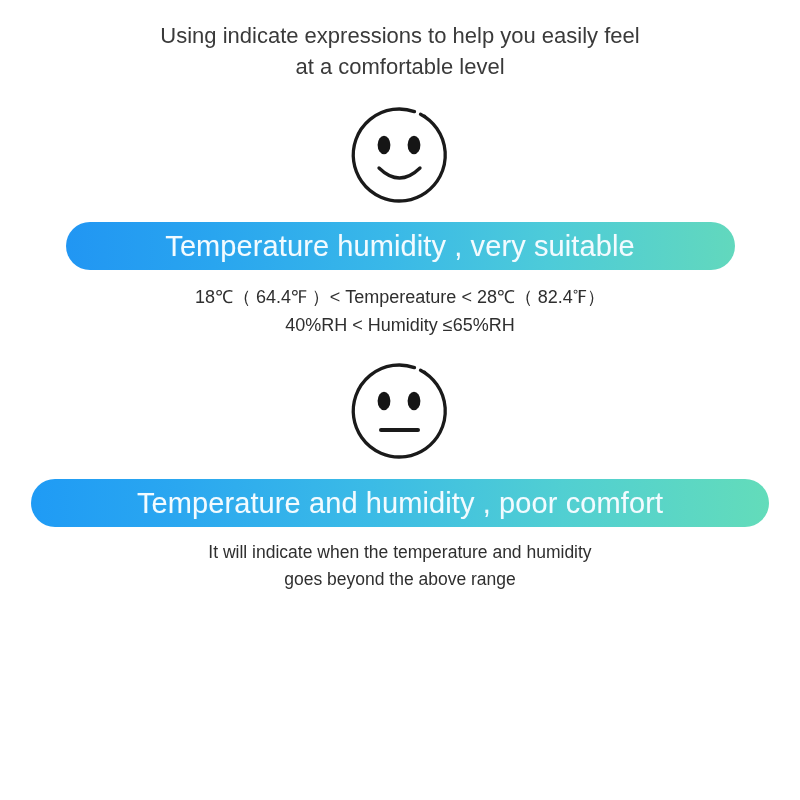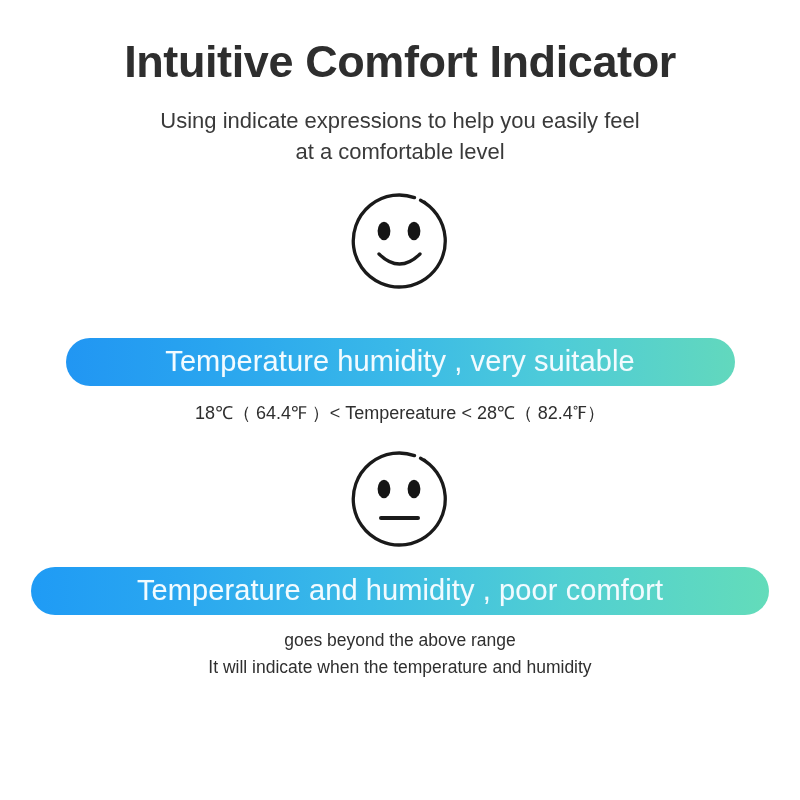--- a/index.html
+++ b/index.html
@@ -65,21 +65,21 @@
     box-sizing: border-box;
     color: #f2fbff;
     font-size: 29px;
     font-weight: normal;
     letter-spacing: 0.1px;
     white-space: nowrap;
     text-shadow: 0 0 1px rgba(255,255,255,0.25);
   }
   .banner-suitable {
     width: 669px;
-    margin-top: 44px;
+    margin-top: 14px;
     background: linear-gradient(90deg, #2196f3 0%, #29a5ef 22%, #39b8e8 48%, #4dcbd9 72%, #62d8bd 100%);
   }
   .banner-poor {
     width: 738px;
     margin-top: 15px;
     background: linear-gradient(90deg, #1f9bf5 0%, #2aa7f0 20%, #3bbbe6 46%, #51cfd2 72%, #63dcba 100%);
   }
 
   
   .cond {
@@ -99,21 +99,20 @@
     text-align: center;
     font-weight: 500;
   }
   .caption .line { display: block; }
 </style>
 </head>
 <body>
 
 <div class="page">
 
-  <div class="title">Intuitive Comfort Indicator</div>
 
   <div class="subtitle">
     <span class="line">Using indicate expressions to help you easily feel</span>
     <span class="line">at a comfortable level</span>
   </div>
 
   <div class="face-wrap face-happy">
     <svg width="104" height="104" viewBox="0 0 104 104">
       <path d="M 72.5 10.2
                A 46 46 0 1 1 66.5 7.6" fill="none" stroke="#1a1a1a" stroke-width="3.3" stroke-linecap="round"></path>
@@ -121,33 +120,34 @@
       <ellipse cx="36" cy="41" rx="6.4" ry="9.2" fill="#151515"></ellipse>
       <ellipse cx="66" cy="41" rx="6.4" ry="9.2" fill="#151515"></ellipse>
       <path d="M 31 64 Q 51.5 84 72 64" fill="none" stroke="#1a1a1a" stroke-width="3.3" stroke-linecap="round"></path>
     </svg>
   </div>
 
   <div class="banner banner-suitable">Temperature humidity , very suitable</div>
 
   <div class="cond">
     <span class="line">18℃（ 64.4℉ ）&lt; Tempereature &lt; 28℃（ 82.4℉）</span>
+    <span class="line">40%RH &lt; Humidity ≤65%RH</span>
   </div>
 
   <div class="face-wrap face-neutral">
     <svg width="104" height="104" viewBox="0 0 104 104">
       <path d="M 72.5 10.2
                A 46 46 0 1 1 66.5 7.6" fill="none" stroke="#1a1a1a" stroke-width="3.3" stroke-linecap="round"></path>
       <circle cx="76.5" cy="12.2" r="1.7" fill="#1a1a1a"></circle>
       <ellipse cx="36" cy="41" rx="6.4" ry="9.2" fill="#151515"></ellipse>
       <ellipse cx="66" cy="41" rx="6.4" ry="9.2" fill="#151515"></ellipse>
       <line x1="33" y1="70" x2="70" y2="70" stroke="#1a1a1a" stroke-width="4" stroke-linecap="round"></line>
     </svg>
   </div>
 
   <div class="banner banner-poor">Temperature and humidity , poor comfort</div>
 
   <div class="caption">
+    <span class="line">It will indicate when the temperature and humidity</span>
     <span class="line">goes beyond the above range</span>
-    <span class="line">It will indicate when the temperature and humidity</span>
   </div>
 
 </div>
 
 </body></html>

